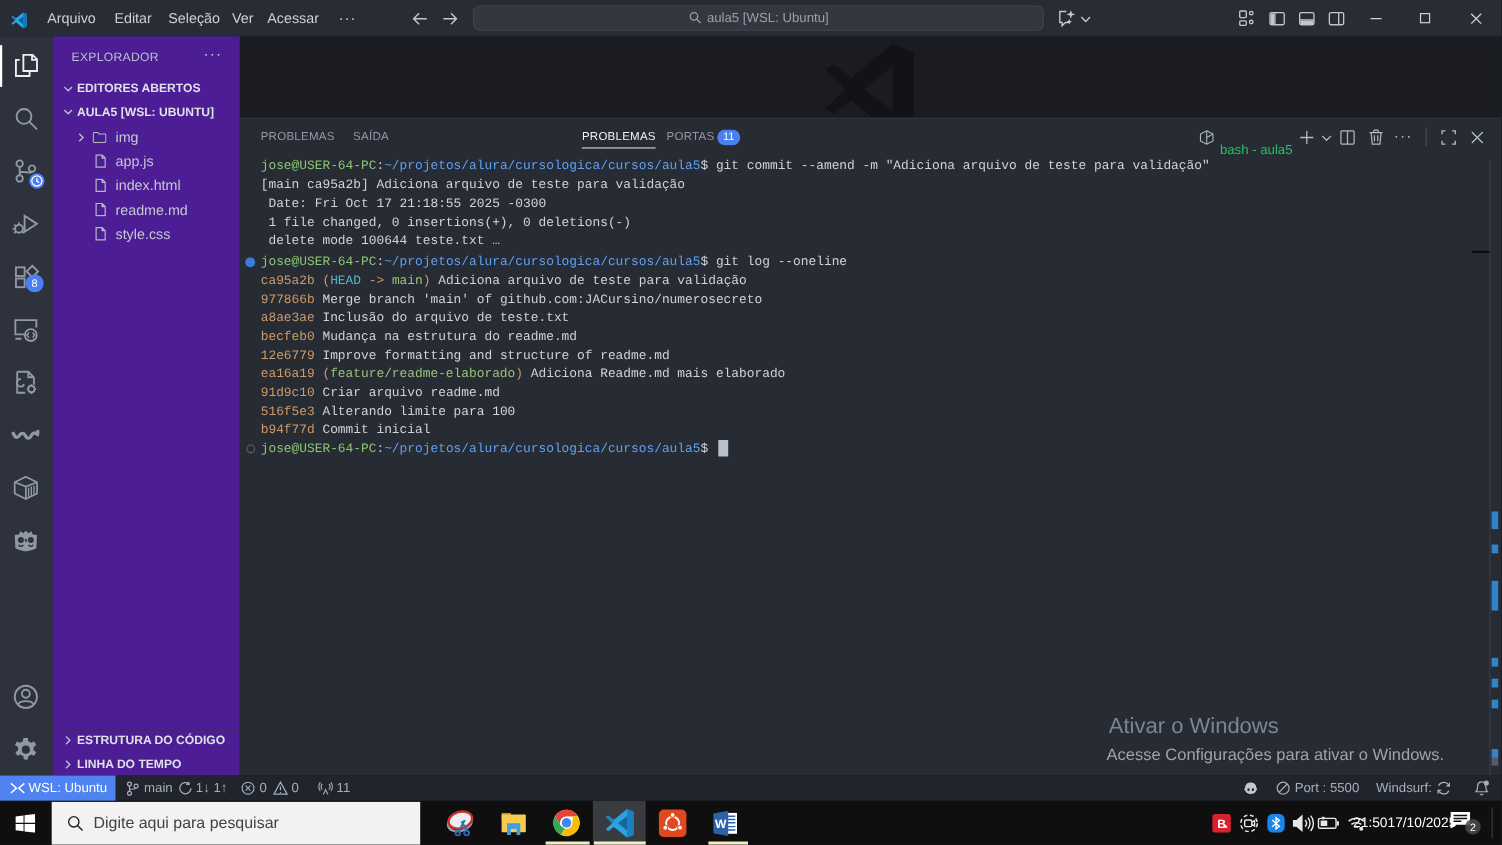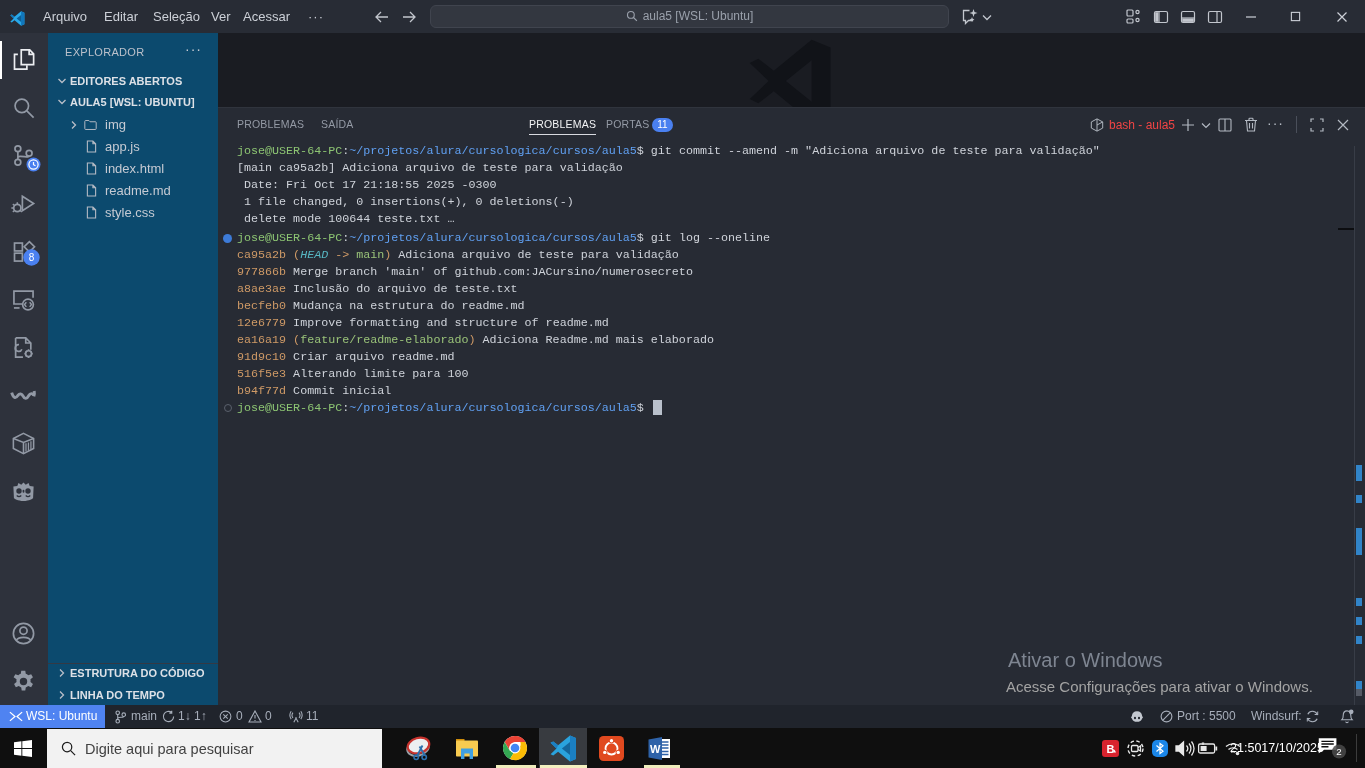--- a/index.html
+++ b/index.html
@@ -12,35 +12,35 @@
 .menuitem { position:absolute; top:0; height:33px; line-height:33px; color:#ccd0d7; font-size:13px; }
 #searchbox { position:absolute; left:430px; top:5px; width:519px; height:23px; background:#333740; border:1px solid #40444e; border-radius:6px; color:#9aa0ab; font-size:12px; text-align:center; line-height:21px; }
 .titleicon { position:absolute; top:0; height:33px; display:flex; align-items:center; justify-content:center; color:#c2c6cd; }
 
 
 #activitybar { position:absolute; left:0; top:33px; width:48px; height:672px; background:#2e323c; }
 .ab-icon { position:absolute; left:10px; width:27px; height:27px; }
 #ab-indicator { position:absolute; left:0; top:8px; width:2px; height:38px; background:#fff; }
 
 
-#sidebar { position:absolute; left:48px; top:33px; width:170px; height:672px; background:#0c4a6e; color:#c5cad3; }
+#sidebar { position:absolute; left:48px; top:33px; width:170px; height:672px; background:#4c1d95; color:#c5cad3; }
 .sb-row { position:absolute; left:0; width:170px; height:22px; line-height:22px; font-size:13px; }
 .sb-head { font-weight:bold; font-size:11px; color:#dde1e7; }
 
 
 #editor { position:absolute; left:218px; top:33px; width:1147px; height:74px; background:#1a1c22; overflow:hidden; }
 
 
 #panel { position:absolute; left:218px; top:107px; width:1147px; height:598px; background:#272b34; border-top:1px solid #30343d; }
 .ptab { position:absolute; top:0; height:33px; line-height:33px; font-size:10.5px; letter-spacing:0.2px; color:#949aa5; }
 pre.term { position:absolute; font-family:"Liberation Mono", monospace; font-size:11.7px; line-height:17px; color:#cfd3da; }
 .tg { color:#8dc573;margin-top:40px; } 
 .tb { color:#60a0f2; } 
 .to { color:#cf9a66; } 
-.tc { color:#57b6c2;font-style:italic; } 
+.tc { color:#57b6c2; } 
 .tm { color:#9ac379; } 
 
 
 #statusbar { position:absolute; left:0; top:705px; width:1365px; height:23px; background:#20242c; color:#a7aeba; font-size:12px; }
 .st { position:absolute; top:0; height:23px; line-height:23px; white-space:nowrap;text-align:right; }
 
 
 #taskbar { position:absolute; left:0; top:728px; width:1365px; height:40px; background:#0f0f0f; }
 .tb-cell { position:absolute; top:0; width:48px; height:40px; display:flex; align-items:center; justify-content:center; }
 #tb-search { position:absolute; left:47px; top:1px; width:335px; height:39px; background:#f2f2f2; display:flex; align-items:center; }
@@ -248,21 +248,21 @@
     <span class="ptab" style="left:19px">PROBLEMAS</span>
     <span class="ptab" style="left:103px">SAÍDA</span>
     <span class="ptab" style="left:311px;color:#f2f3f5;border-bottom:1.5px solid #d8dae0;height:27px">PROBLEMAS</span>
     <span class="ptab" style="left:388px">PORTAS</span>
     <span class="abs" style="left:434px;top:10px;width:21px;height:14px;border-radius:7px;background:#4a80f0;color:#fff;font-size:10px;text-align:center;line-height:14px">11</span>
 
     <svg class="abs" style="left:872px;top:10px" width="14" height="14" viewBox="0 0 16 16" fill="none" stroke="#b3b9c2" stroke-width="1.1">
         <path d="M8 1 L14.5 4.5 V11.5 L8 15 L1.5 11.5 V4.5 Z"></path>
         <path d="M8 1 V15 M8 8 L14.5 4.5"></path>
       </svg>
-    <span class="abs" style="left:891px;top:1px;height:33px;line-height:33px;font-size:12px;color:#ef4444">bash - aula5</span>
+    <span class="abs" style="left:891px;top:12px;height:33px;line-height:33px;font-size:12px;color:#22c55e">bash - aula5</span>
     <svg class="abs" style="left:963px;top:10px" width="14" height="14" viewBox="0 0 14 14" stroke="#b3b9c2" stroke-width="1.2" fill="none">
         <path d="M7 1 V13 M1 7 H13"></path>
       </svg>
     <svg class="abs" style="left:983px;top:14px" width="10" height="7" viewBox="0 0 10 7" fill="none" stroke="#b3b9c2" stroke-width="1.2">
         <path d="M1 1.5 L5 5.5 L9 1.5"></path>
       </svg>
     <svg class="abs" style="left:1000px;top:10px" width="14" height="14" viewBox="0 0 14 14" fill="none" stroke="#b3b9c2" stroke-width="1.1">
         <rect x="1" y="1" width="12" height="12" rx="1"></rect>
         <path d="M7 1 V13"></path>
       </svg>

